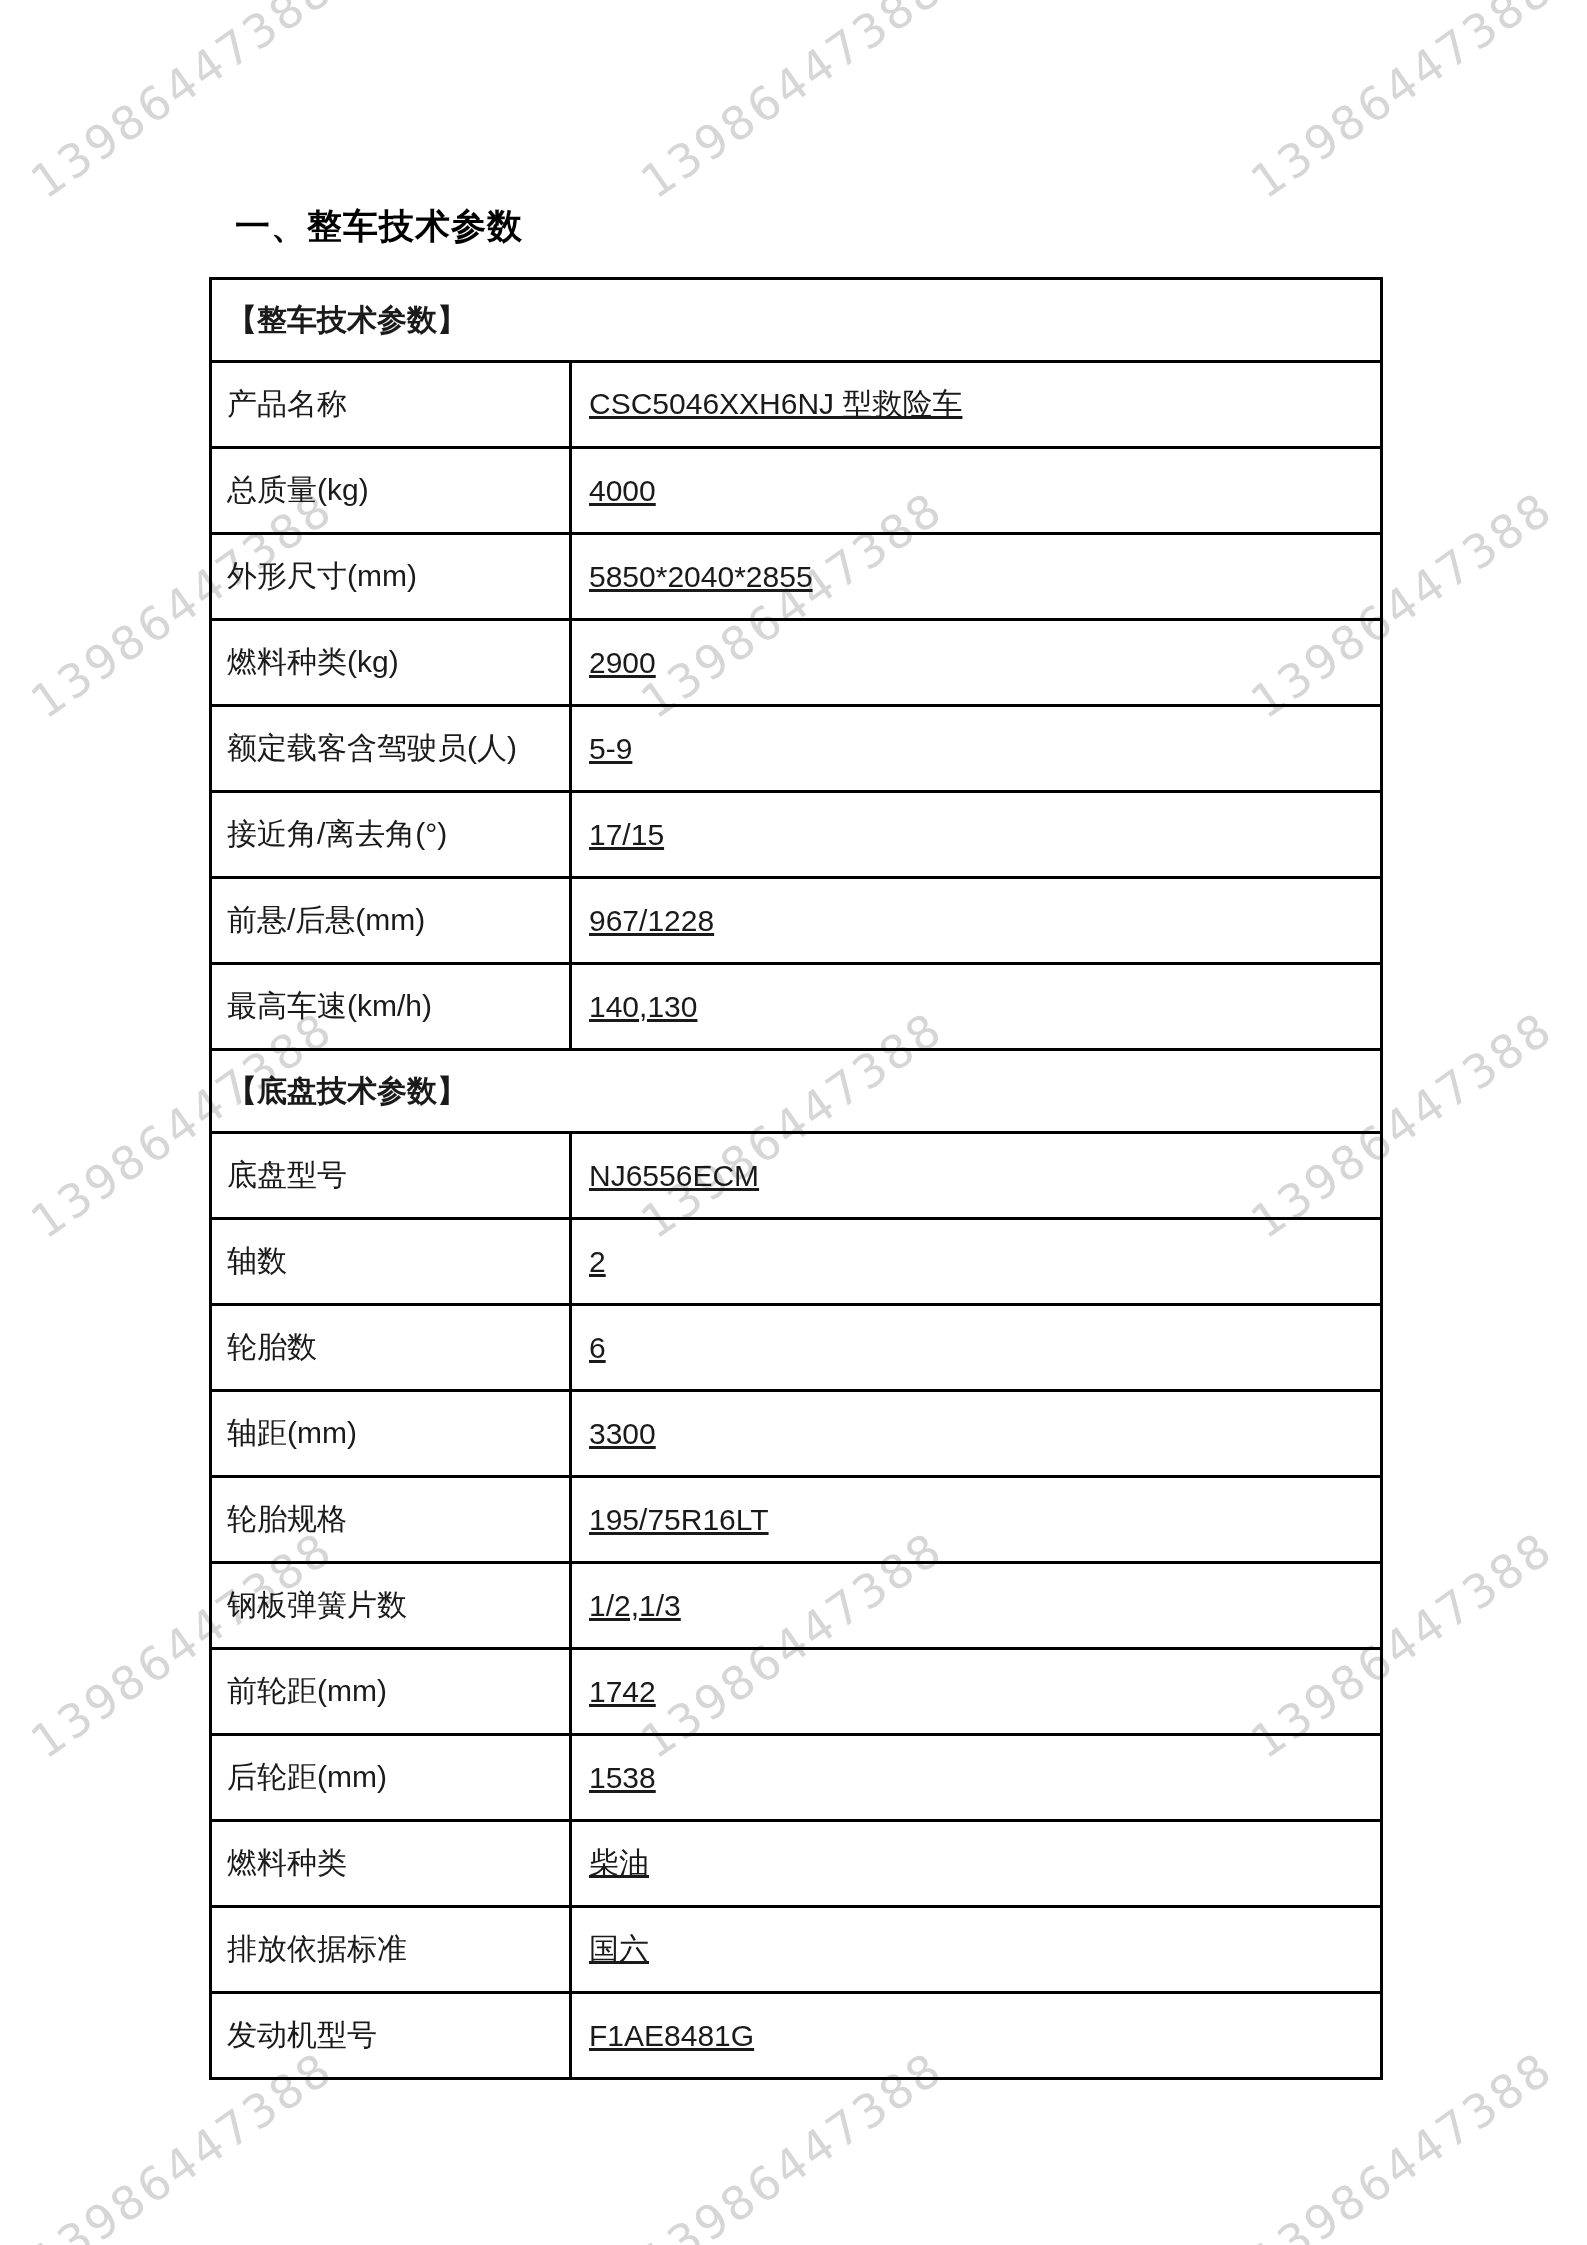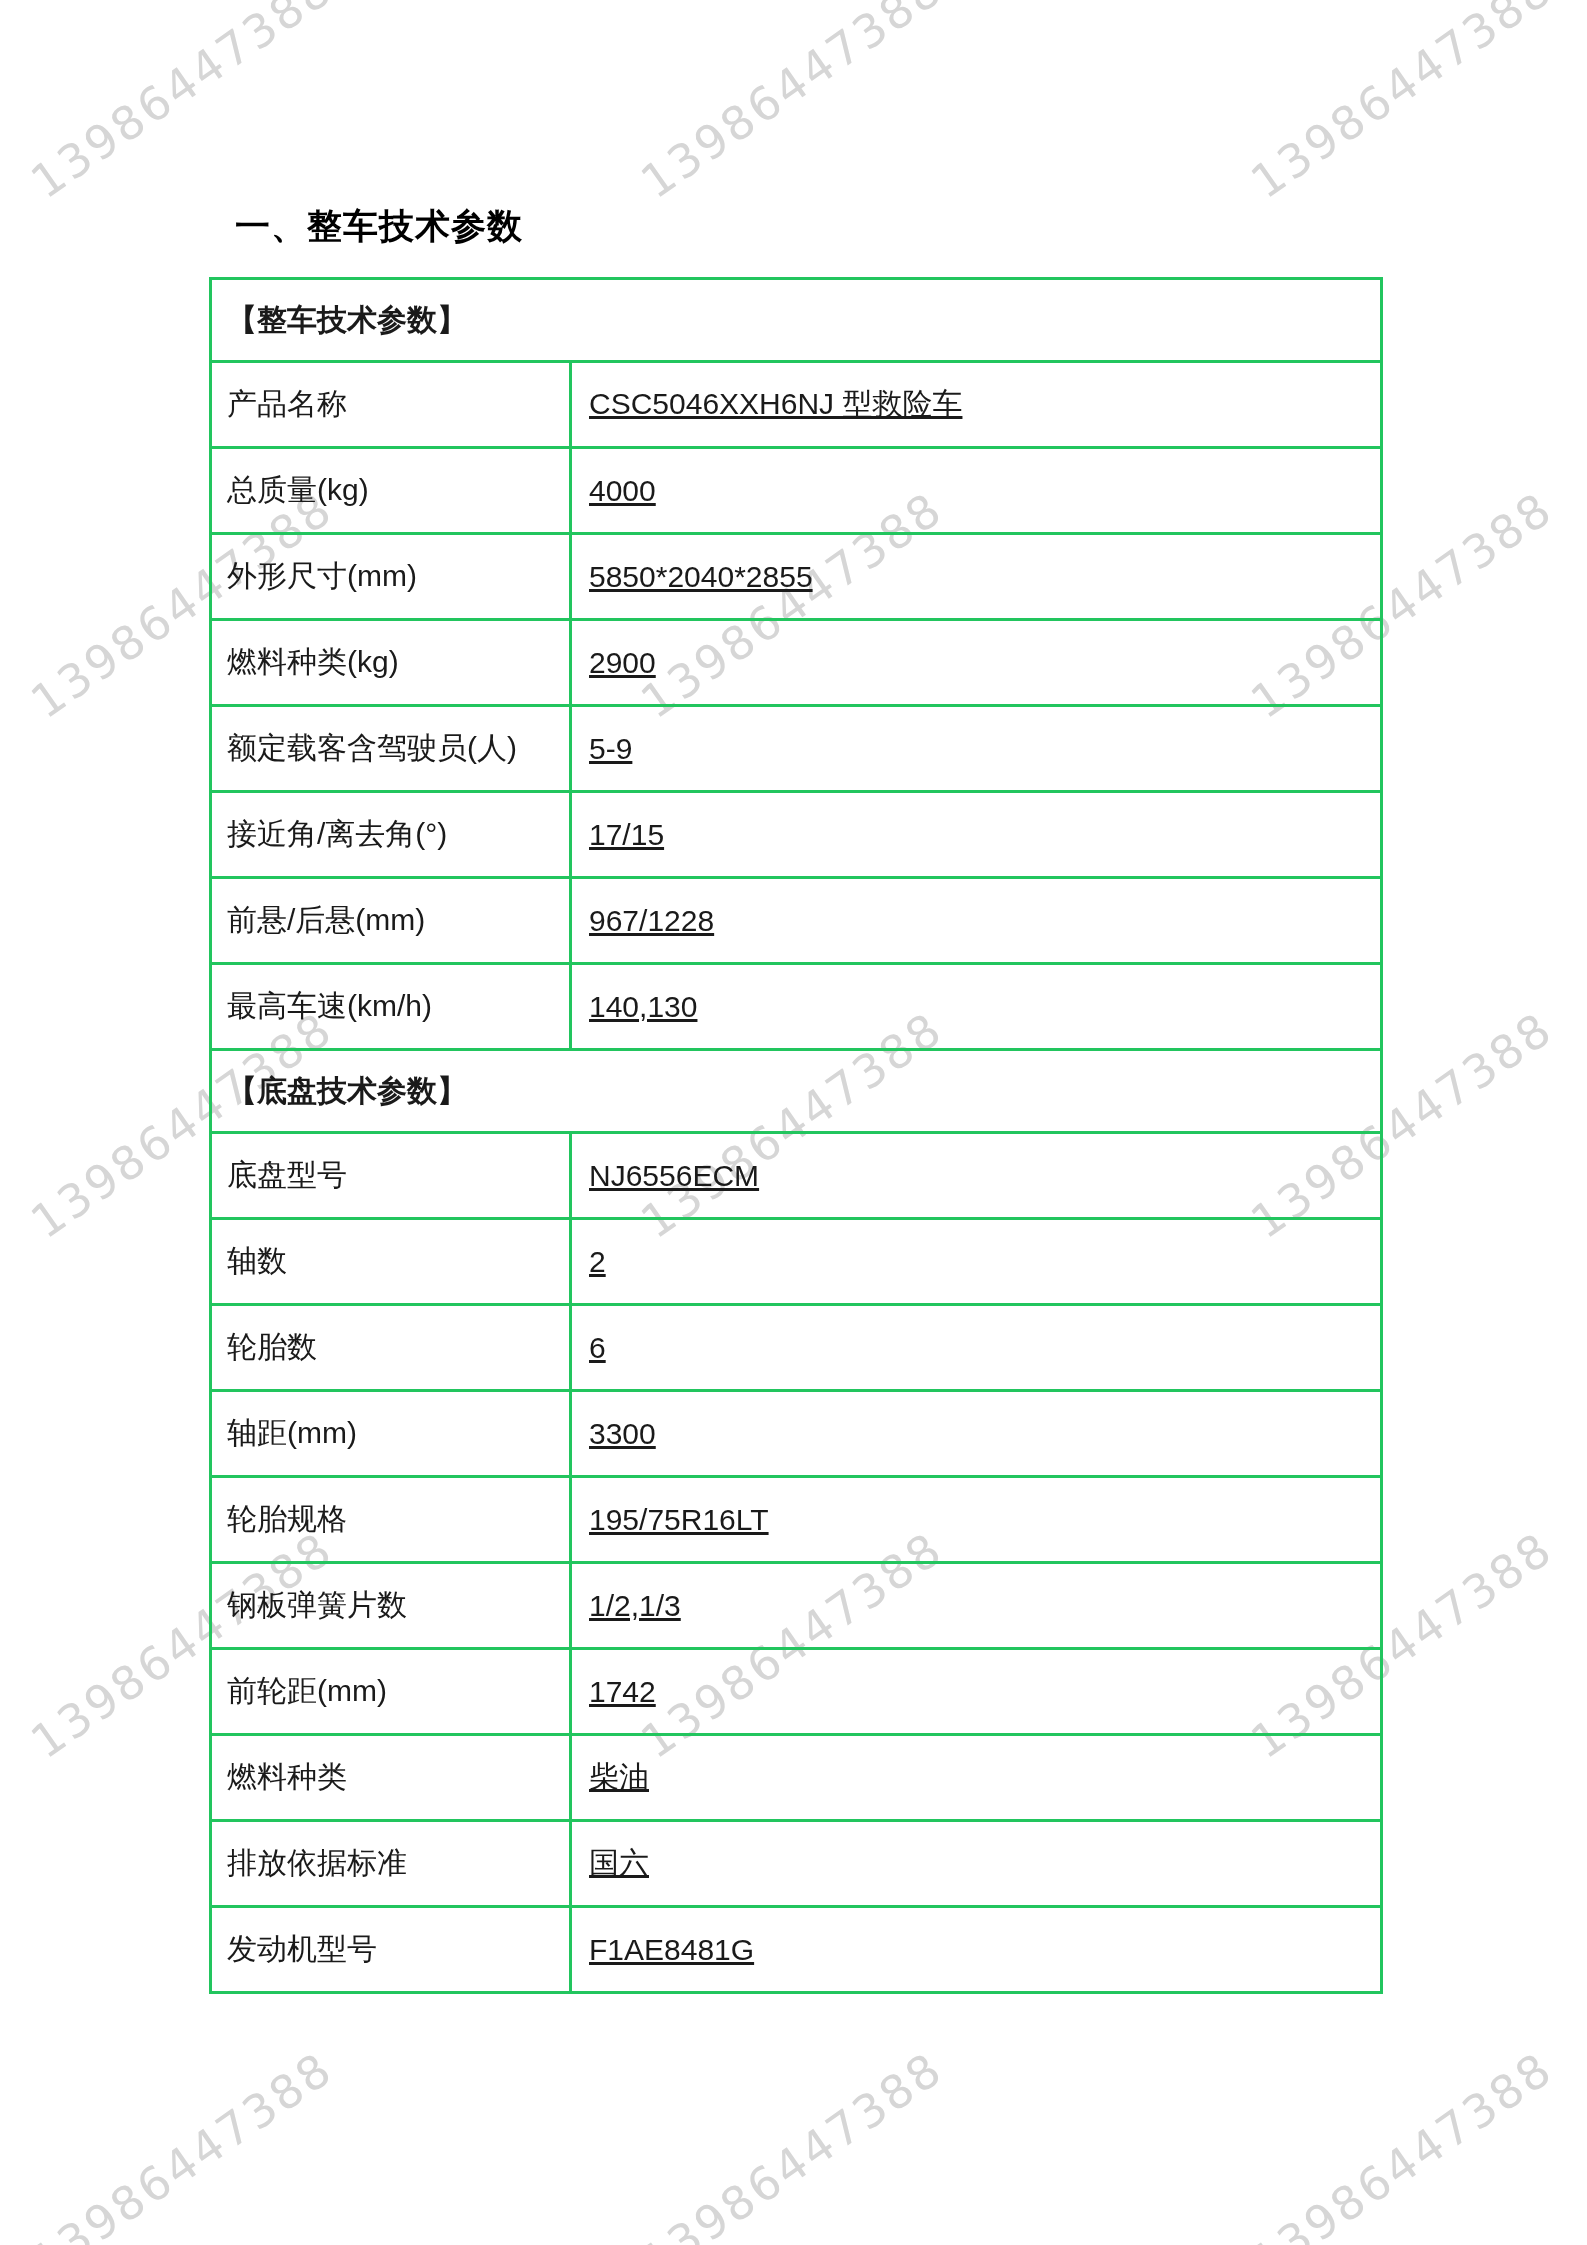--- a/index.html
+++ b/index.html
@@ -52,21 +52,21 @@
     position: absolute;
     left: 209px;
     top: 277px;
     z-index: 1;
     width: 1171px;
     border-collapse: collapse;
     table-layout: fixed;
     background: transparent;
   }
   table.spec td {
-    border: 3px solid #22c55e;
+    border: 3px solid #000000;
     font-size: 30px;
     color: #1a1a1a;
     vertical-align: middle;
     padding: 0 15px 0 15px;
     background: transparent;
   }
   table.spec tr.section-row td {
     height: 80px;
     font-weight: bold;
     font-size: 30px;
@@ -175,20 +175,24 @@
     </tr>
     <tr class="data-row">
       <td class="label-cell">钢板弹簧片数</td>
       <td class="value-cell">1/2,1/3</td>
     </tr>
     <tr class="data-row">
       <td class="label-cell">前轮距(mm)</td>
       <td class="value-cell">1742</td>
     </tr>
     <tr class="data-row">
+      <td class="label-cell">后轮距(mm)</td>
+      <td class="value-cell">1538</td>
+    </tr>
+    <tr class="data-row">
       <td class="label-cell">燃料种类</td>
       <td class="value-cell">柴油</td>
     </tr>
     <tr class="data-row">
       <td class="label-cell">排放依据标准</td>
       <td class="value-cell">国六</td>
     </tr>
     <tr class="data-row">
       <td class="label-cell">发动机型号</td>
       <td class="value-cell">F1AE8481G</td>

